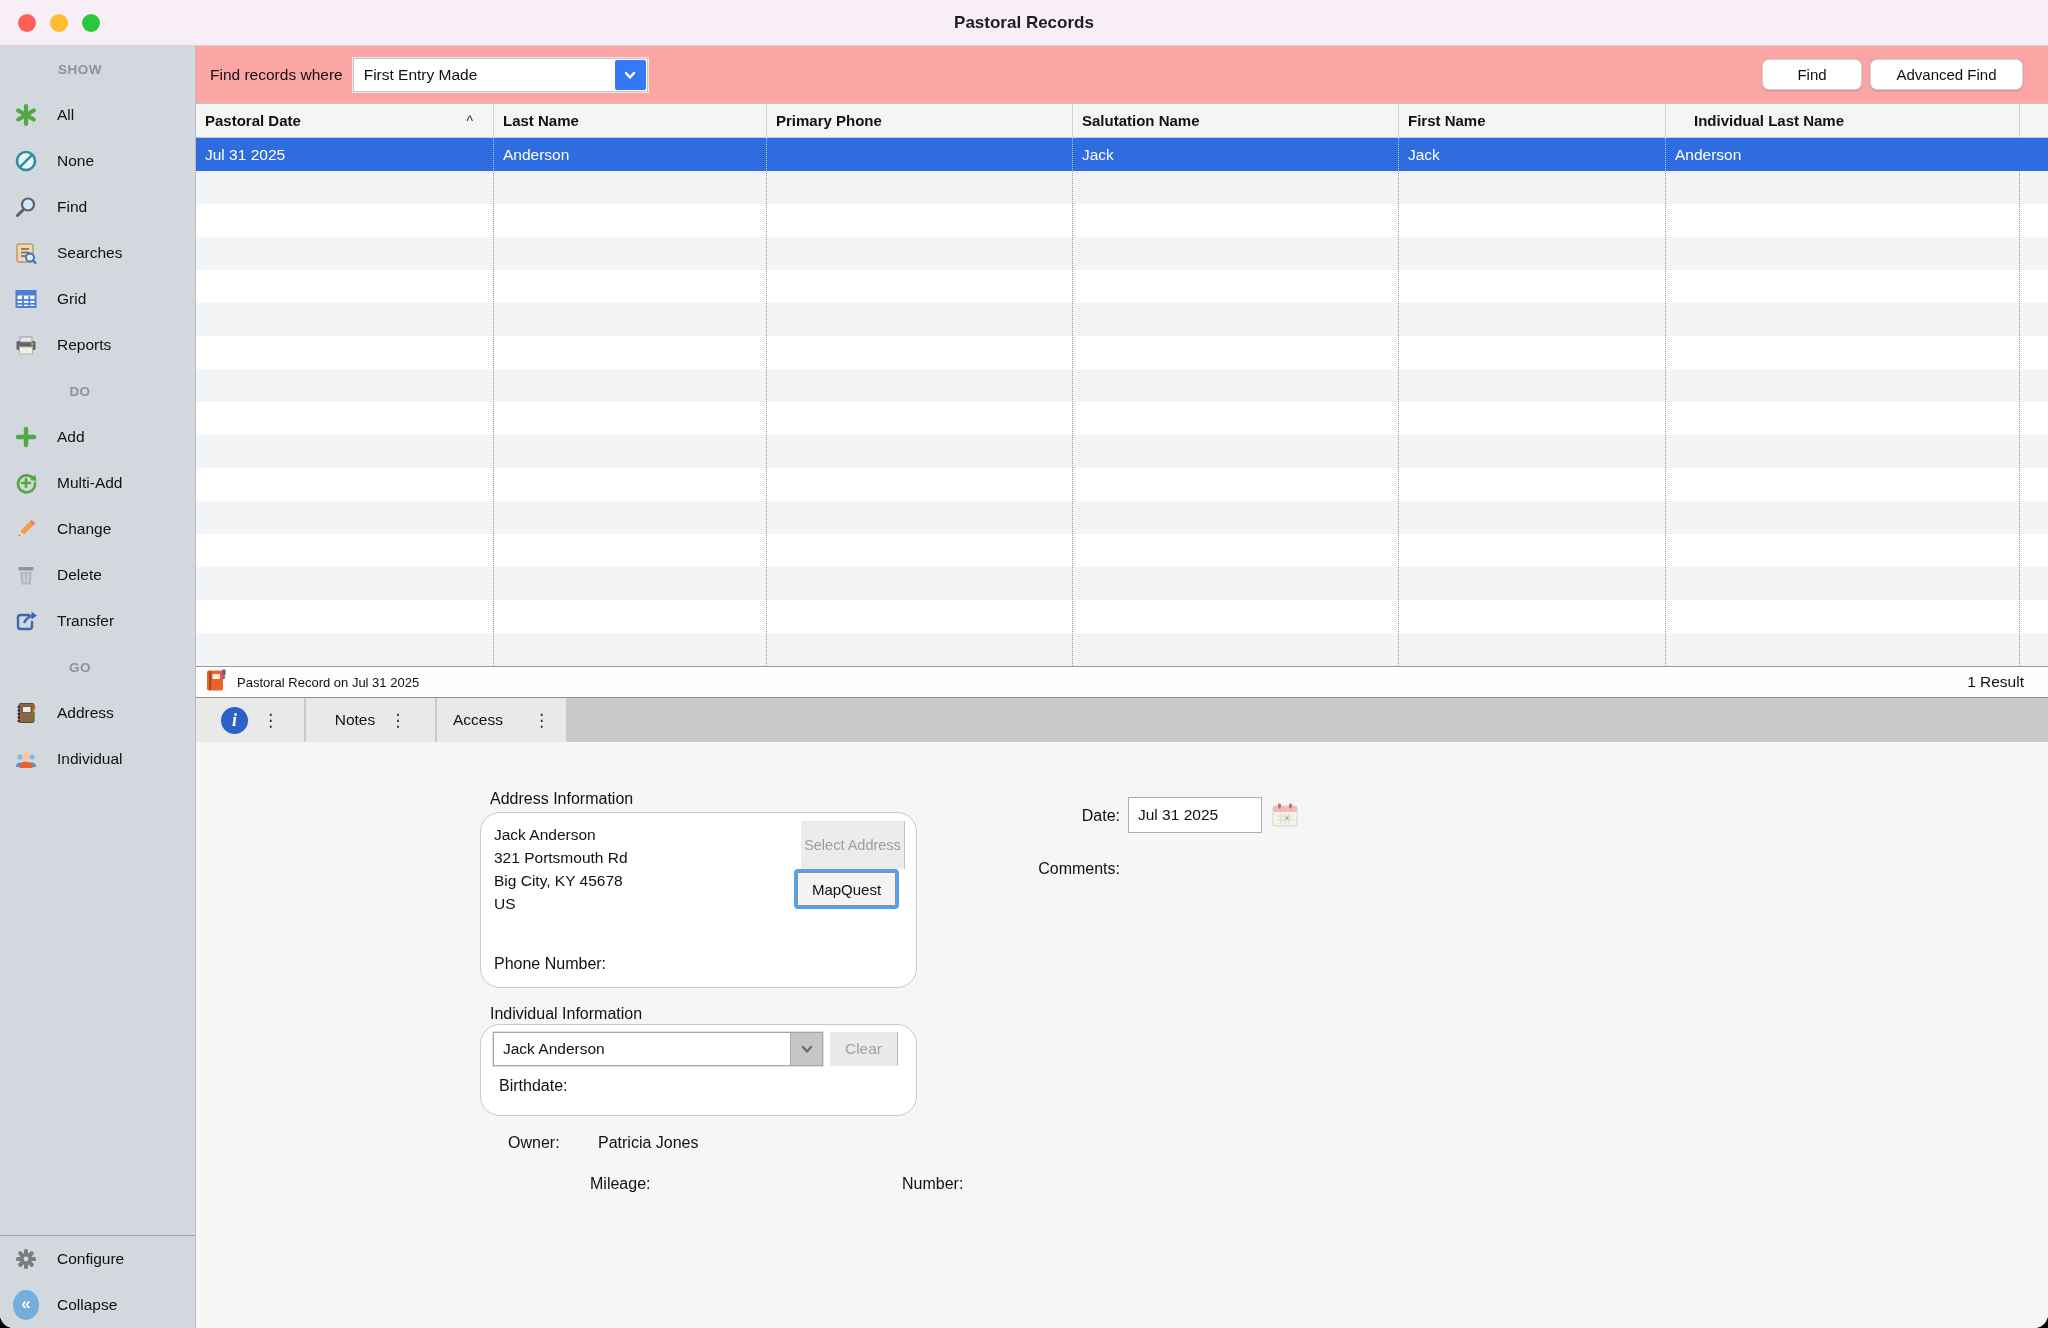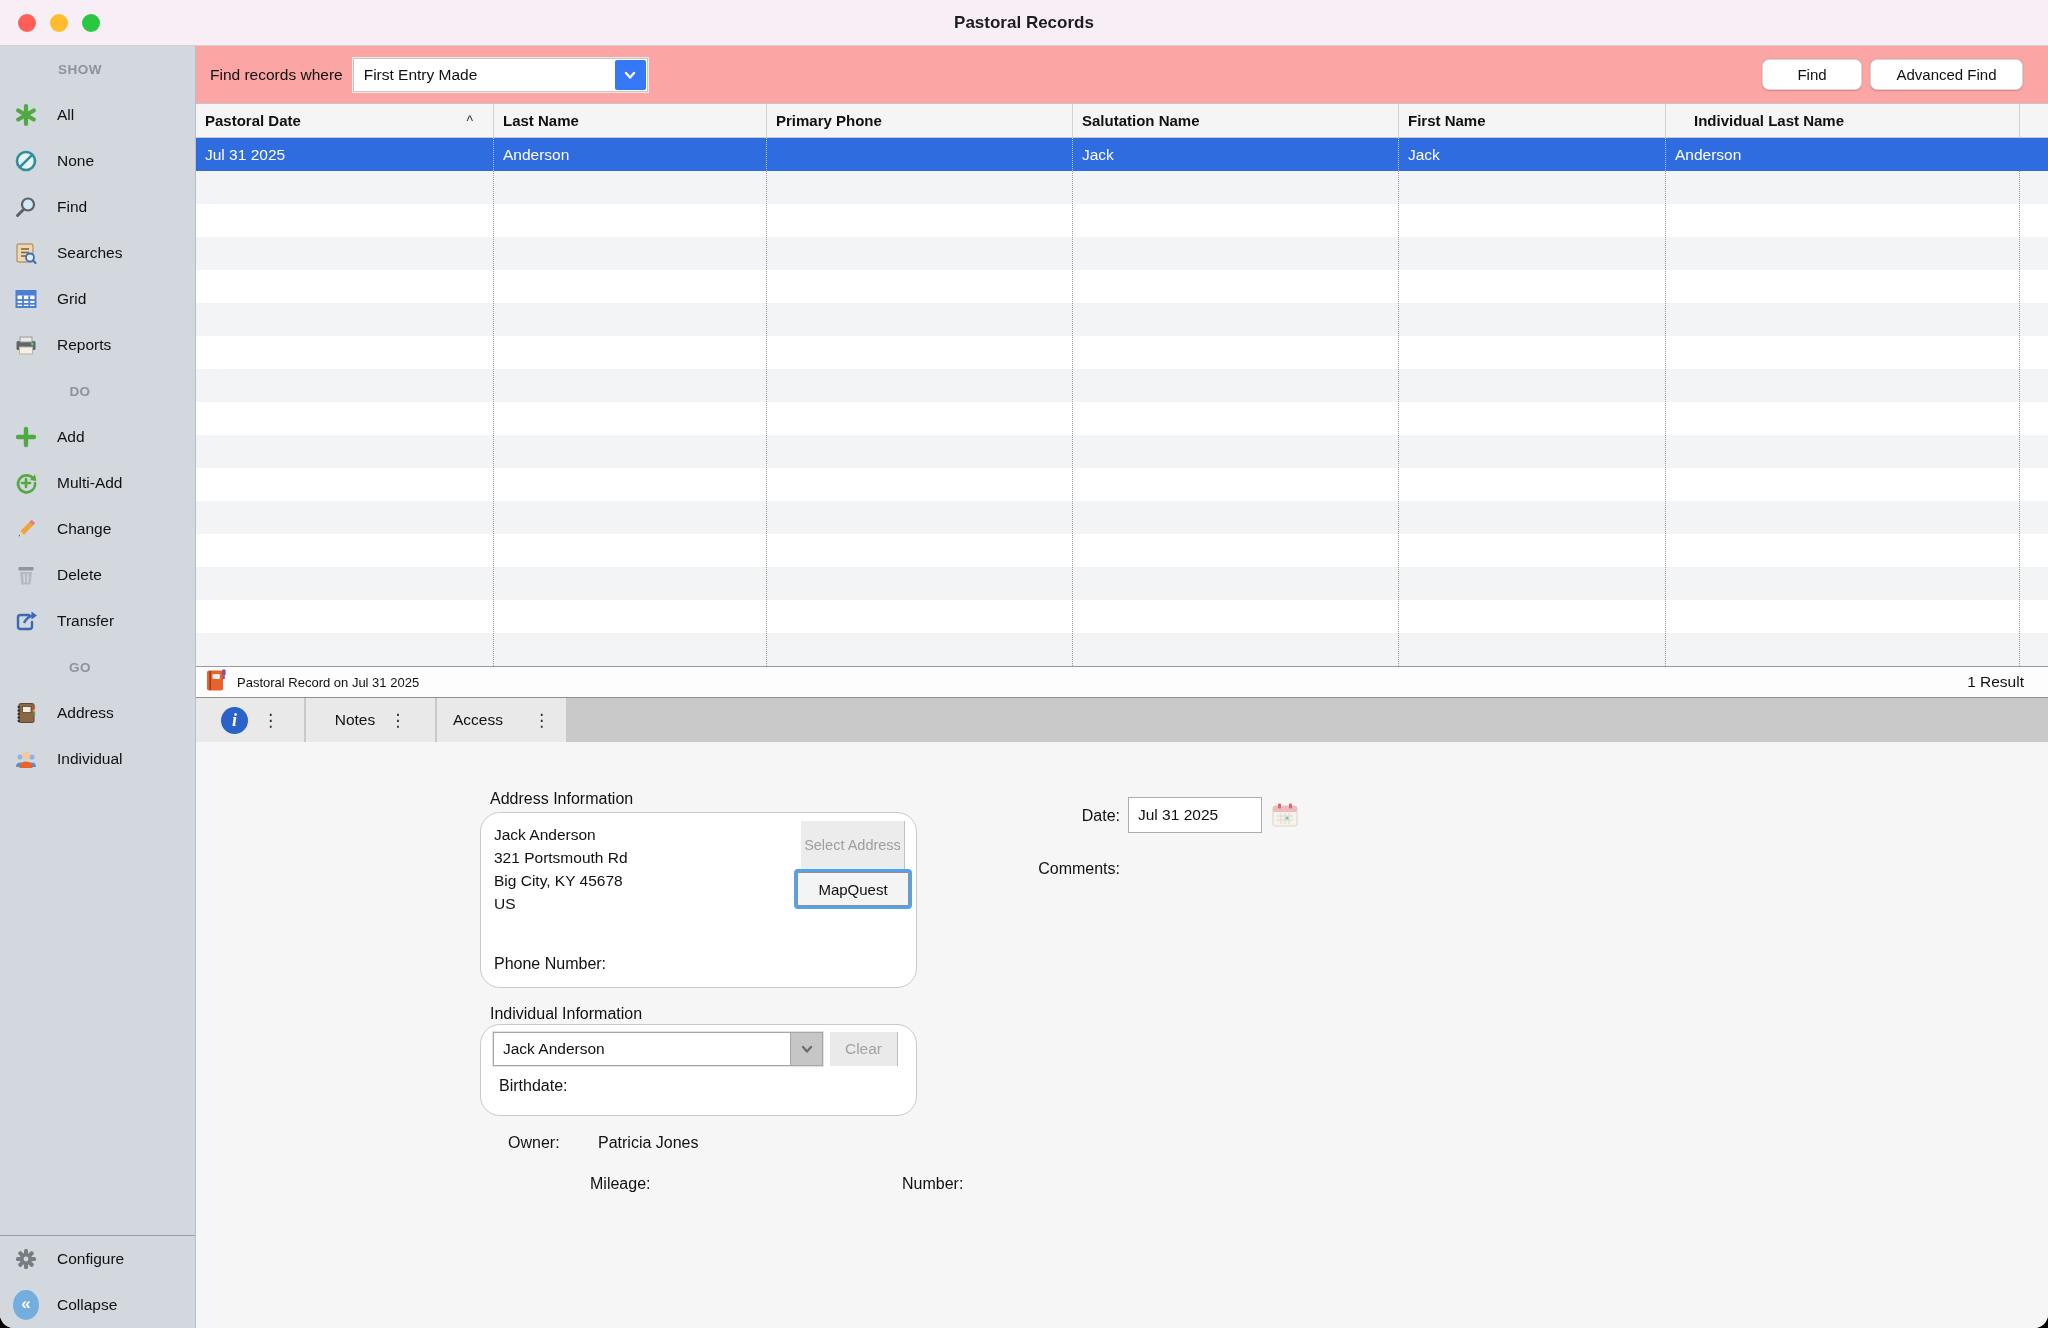--- a/index.html
+++ b/index.html
@@ -78,21 +78,21 @@
     font-family:"Liberation Serif","DejaVu Serif",serif;font-style:italic;font-weight:bold;font-size:18px;}
   
   .detail{position:relative;flex:1;background:#f6f6f7;}
   .dlabel{position:absolute;font-size:16px;color:#111;white-space:nowrap;}
   .groupbox{position:absolute;background:#fff;border:1px solid #c9c9c9;border-radius:20px;}
   .addr-box{left:284px;top:70px;width:437px;height:176px;}
   .addr-lines{position:absolute;left:13px;top:10px;font-size:15.5px;color:#111;line-height:23px;}
   .sel-addr-btn{position:absolute;left:320px;top:8px;width:104px;height:48px;background:#ececec;
     border-right:1px solid #c0c0c0;color:#9e9e9e;font-size:14.5px;line-height:21px;
     display:flex;align-items:center;justify-content:center;text-align:center;}
-  .mapquest-ring{position:absolute;left:313px;top:56px;width:118px;height:40px;
+  .mapquest-ring{position:absolute;left:313px;top:56px;width:105px;height:40px;
     border:3px solid #55a2ec;border-radius:4px;background:#55a2ec;display:flex;}
   .mapquest-btn{flex:1;background:#f4f4f4;border:1px solid #8f8f8f;border-radius:1px;
     display:flex;align-items:center;justify-content:center;font-size:15px;color:#111;}
   .ind-box{left:284px;top:282px;width:437px;height:92px;}
   .ind-select{position:absolute;left:12px;top:7px;width:330px;height:34px;background:#fff;
     border:1px solid #a6a6a6;box-shadow:0 0 0 1px #e2e2e2;display:flex;align-items:center;}
   .ind-sel-value{flex:1;padding-left:9px;font-size:15.5px;color:#111;}
   .ind-sel-btn{width:32px;height:32px;background:#c6c6c6;border-left:1px solid #a6a6a6;
     display:flex;align-items:center;justify-content:center;}
   .clear-btn{position:absolute;left:349px;top:7px;width:68px;height:34px;background:#eaeaea;

